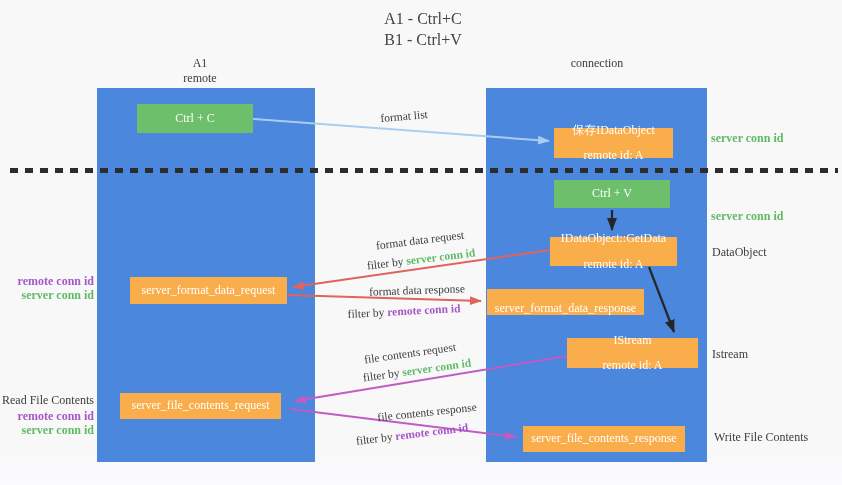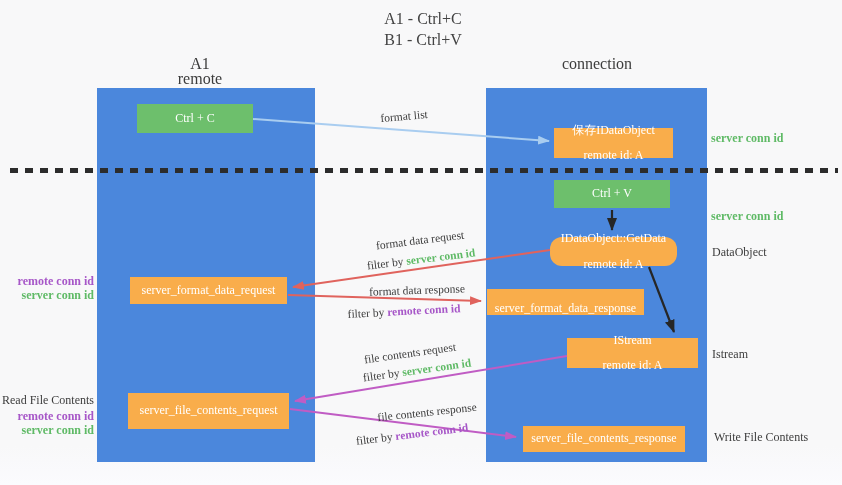--- a/index.html
+++ b/index.html
@@ -11,21 +11,21 @@
   }
   .col { position:absolute; top:88px; height:374px; background:var(--column-blue,#4b87dc); }
   .node {
     position:absolute; display:flex; flex-direction:column;
     align-items:center; justify-content:center;
     color:#ffffff; text-align:center; font-size:12px; line-height:13.5px;
     box-sizing:border-box;
   }
   .green-node { background:var(--box-green,#6dbf6c); }
   .orange-node { background:var(--box-orange,#f9ad4b);gap:12px; }
-  .hdr { position:absolute; top:56px; text-align:center; font-size:16px; line-height:15px; color:var(--text-dark,#3c3c3c); }
+  .hdr { position:absolute; top:56px; text-align:center; font-size:12px; line-height:15px; color:var(--text-dark,#3c3c3c); }
   .title {
     position:absolute; left:423px; top:8px; transform:translateX(-50%);
     font-size:16px; line-height:21px; color:#434343; text-align:center; white-space:nowrap;
   }
   .flow-label { position:absolute; font-size:11.5px; color:var(--text-dark,#3c3c3c); white-space:nowrap; }
   .side-label { position:absolute; font-size:12px; color:var(--text-dark,#3c3c3c); white-space:nowrap; }
   .pair { line-height:14px; font-size:12px; }
   .conn-green { color:var(--conn-green,#5fba66); font-weight:700; }
   .conn-purple { color:var(--conn-purple,#a757c8); font-weight:700; }
   .dotted {
@@ -63,39 +63,39 @@
 
   <div class="node orange-node" style="left:554px; top:128px; width:119px; height:30px;">
     <span>保存IDataObject</span>
     <span>remote id: A</span>
   </div>
 
   <div class="node green-node" style="left:554px; top:180px; width:116px; height:28px;align-items:center;">
     <span>Ctrl + V</span>
   </div>
 
-  <div class="node orange-node" style="left:550px; top:237px; width:127px; height:29px;border-radius:12px;">
+  <div class="node orange-node" style="left:550px; top:237px; width:127px; height:29px;">
     <span>IDataObject::GetData</span>
     <span>remote id: A</span>
   </div>
 
   <div class="node orange-node" style="left:130px; top:277px; width:157px; height:27px;">
     <span>server_format_data_request</span>
   </div>
 
   <div class="node orange-node" style="left:487px; top:289px; width:157px; height:26px;justify-content:flex-end;">
     <span>server_format_data_response</span>
   </div>
 
   <div class="node orange-node" style="left:567px; top:338px; width:131px; height:30px;">
     <span>IStream</span>
     <span>remote id: A</span>
   </div>
 
-  <div class="node orange-node" style="left:128px; top:393px; width:161px; height:36px;">
+  <div class="node orange-node" style="left:120px; top:393px; width:161px; height:26px;">
     <span>server_file_contents_request</span>
   </div>
 
   <div class="node orange-node" style="left:523px; top:426px; width:162px; height:26px;">
     <span>server_file_contents_response</span>
   </div>
 
   <svg class="overlay" width="842" height="485">
     <defs>
       <marker id="ah-blue" markerUnits="userSpaceOnUse" markerWidth="14" markerHeight="11" refX="11" refY="4.5" orient="auto">

